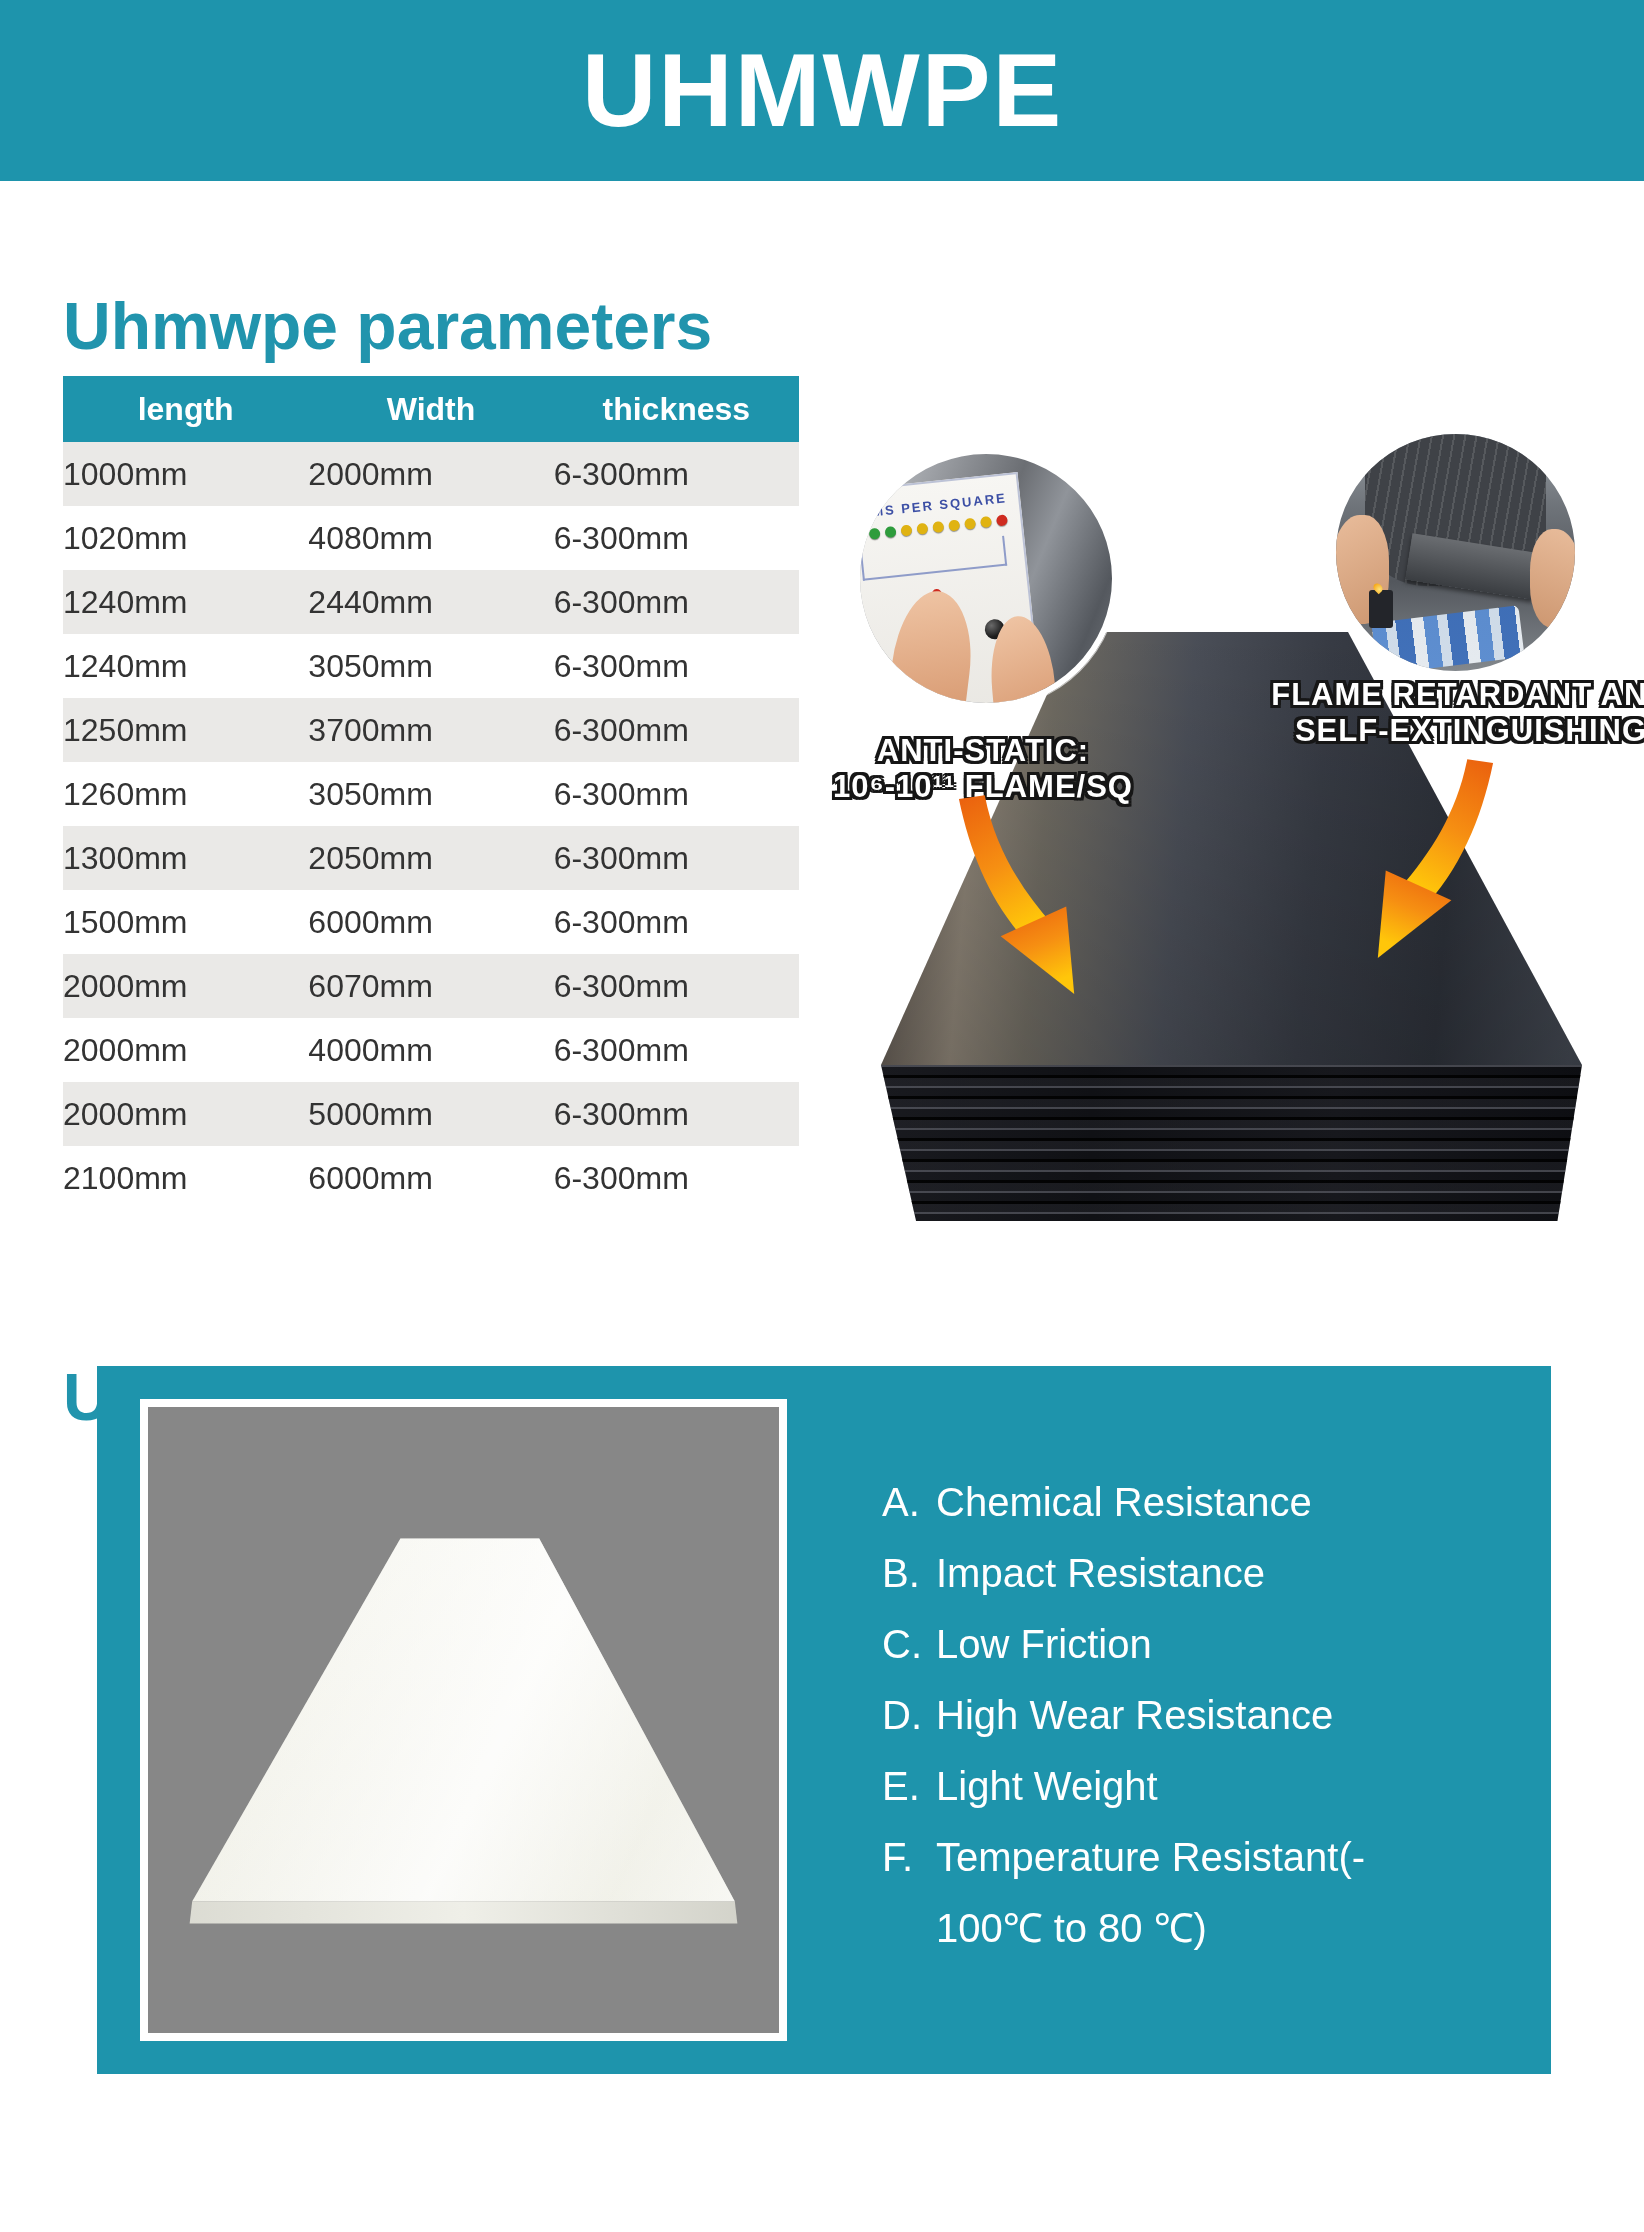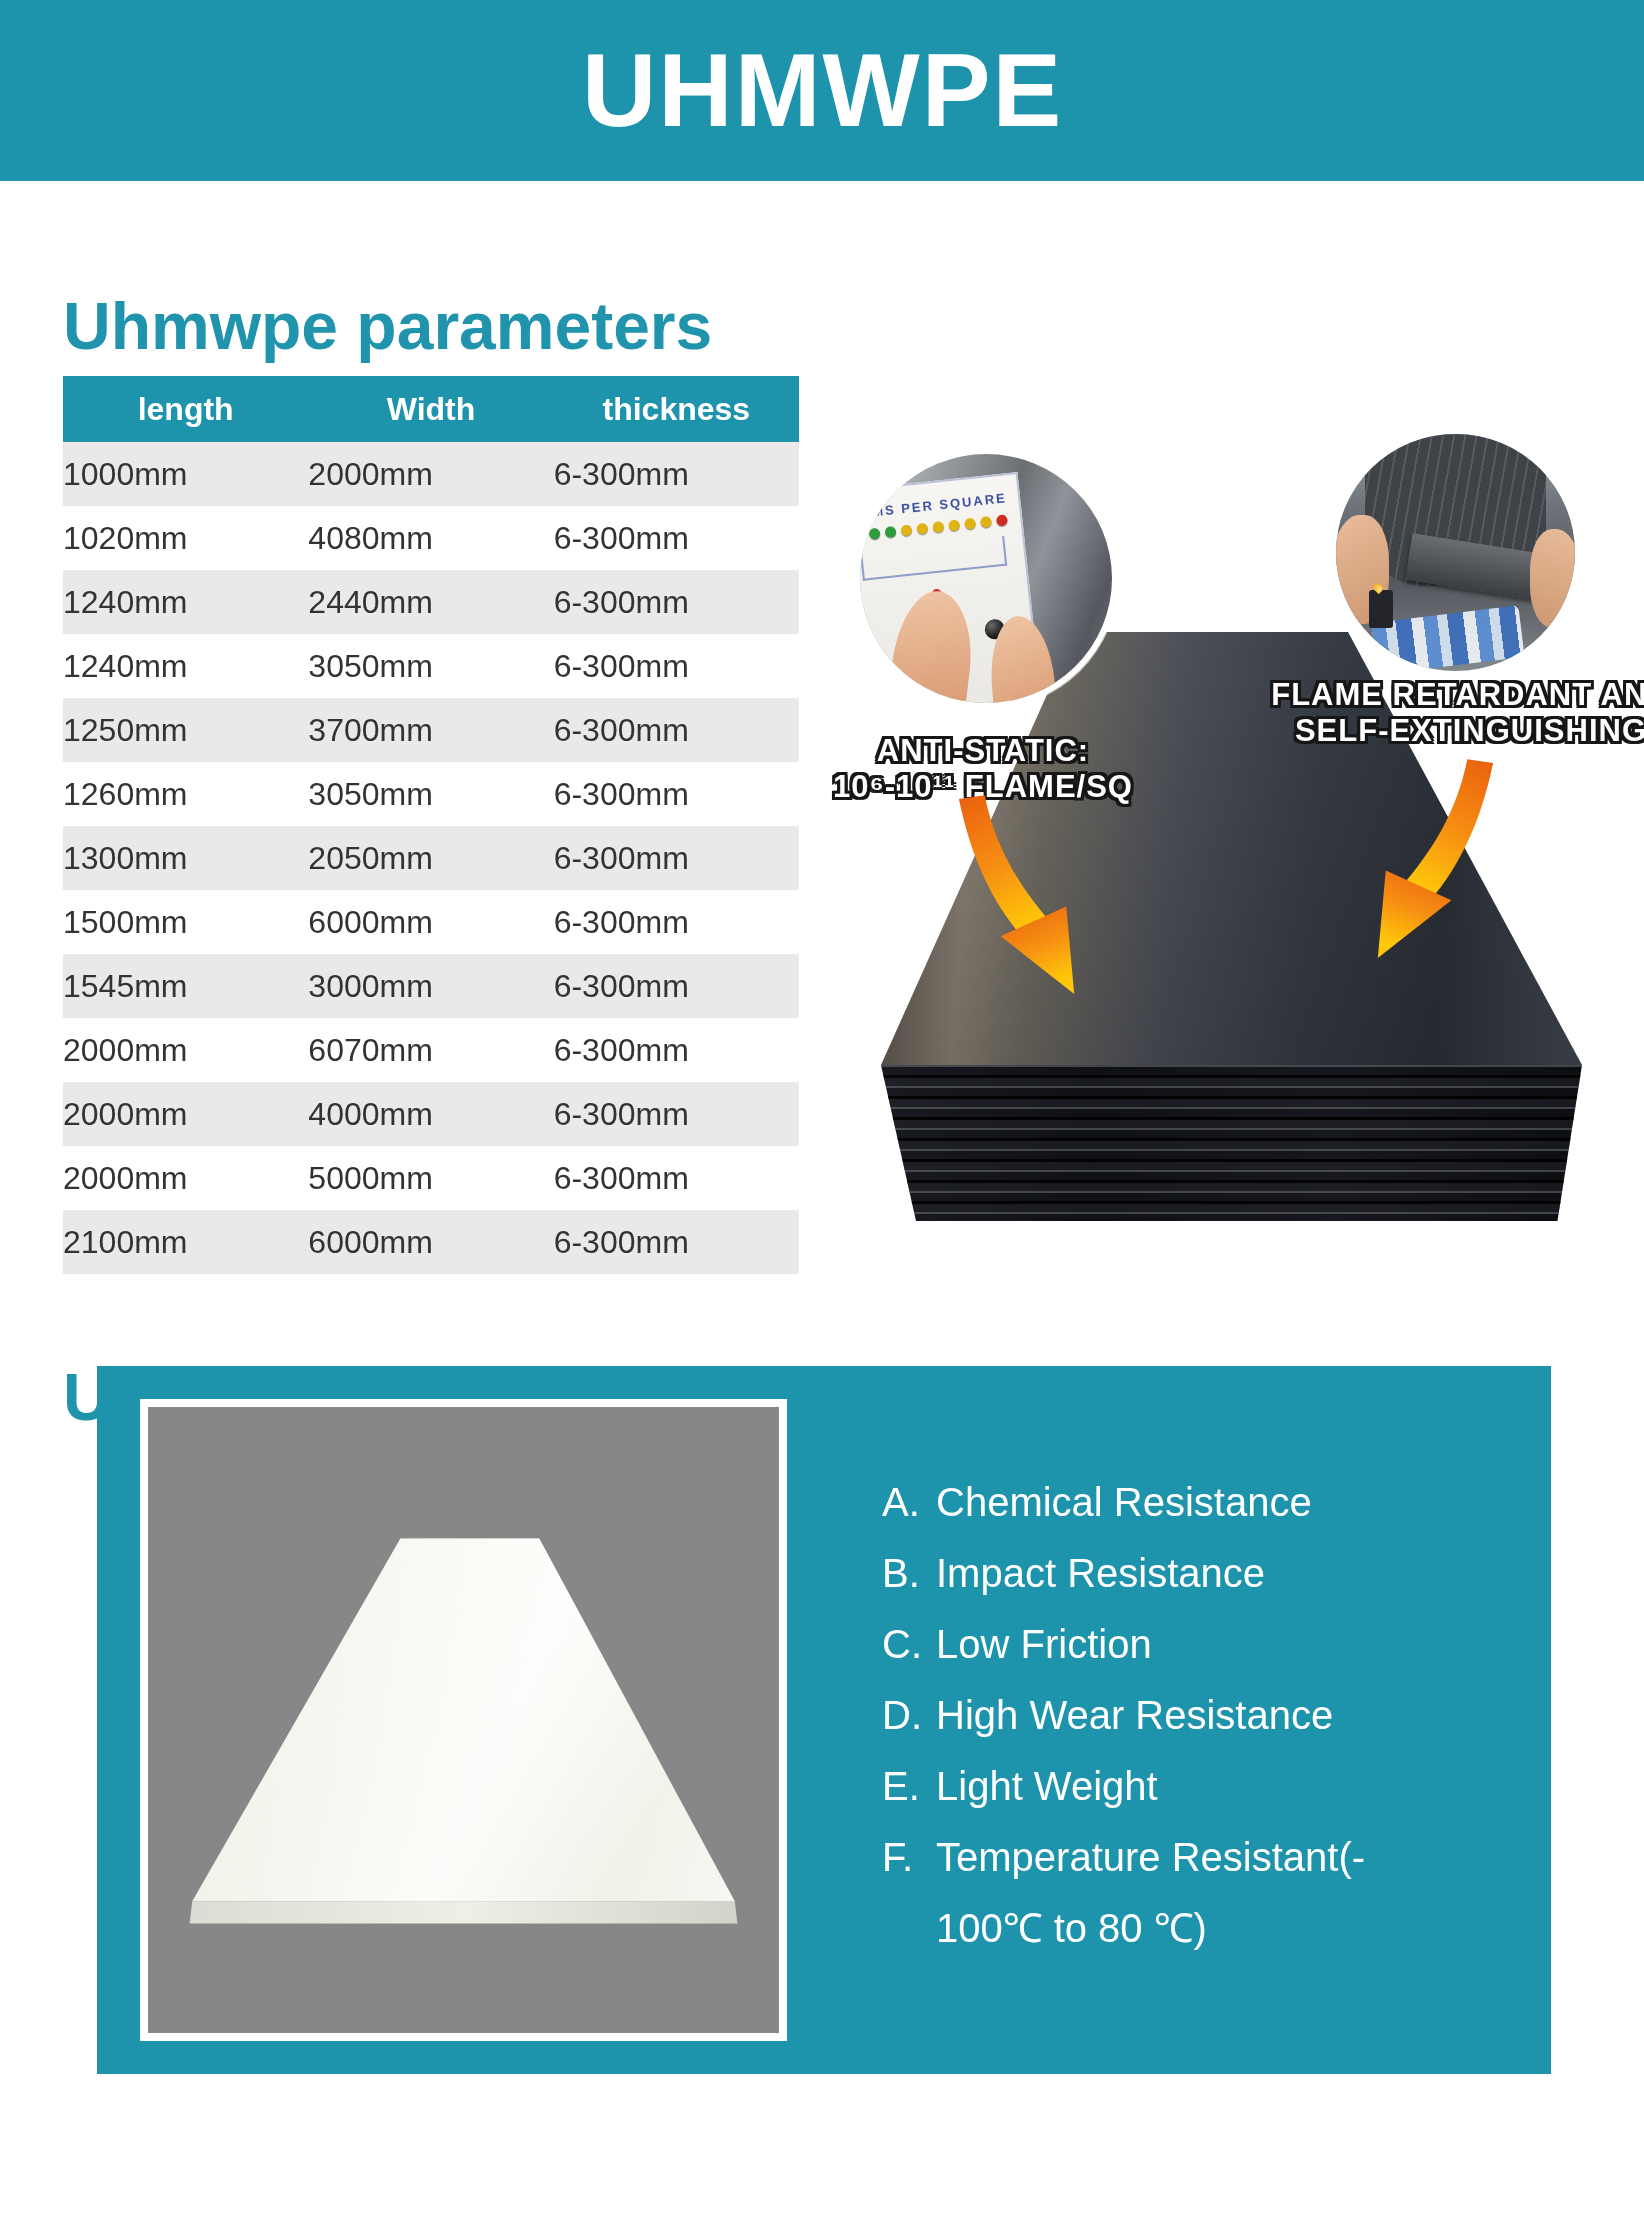--- a/index.html
+++ b/index.html
@@ -157,25 +157,20 @@
           <td>6-300mm</td>
         </tr>
         <tr>
           <td>1300mm</td>
           <td>2050mm</td>
           <td>6-300mm</td>
         </tr>
         <tr>
           <td>1500mm</td>
           <td>6000mm</td>
-          <td>6-300mm</td>
-        </tr>
-        <tr>
-          <td>1545mm</td>
-          <td>3000mm</td>
           <td>6-300mm</td>
         </tr>
         <tr>
           <td>2000mm</td>
           <td>6070mm</td>
           <td>6-300mm</td>
         </tr>
         <tr>
           <td>2000mm</td>
           <td>4000mm</td>

